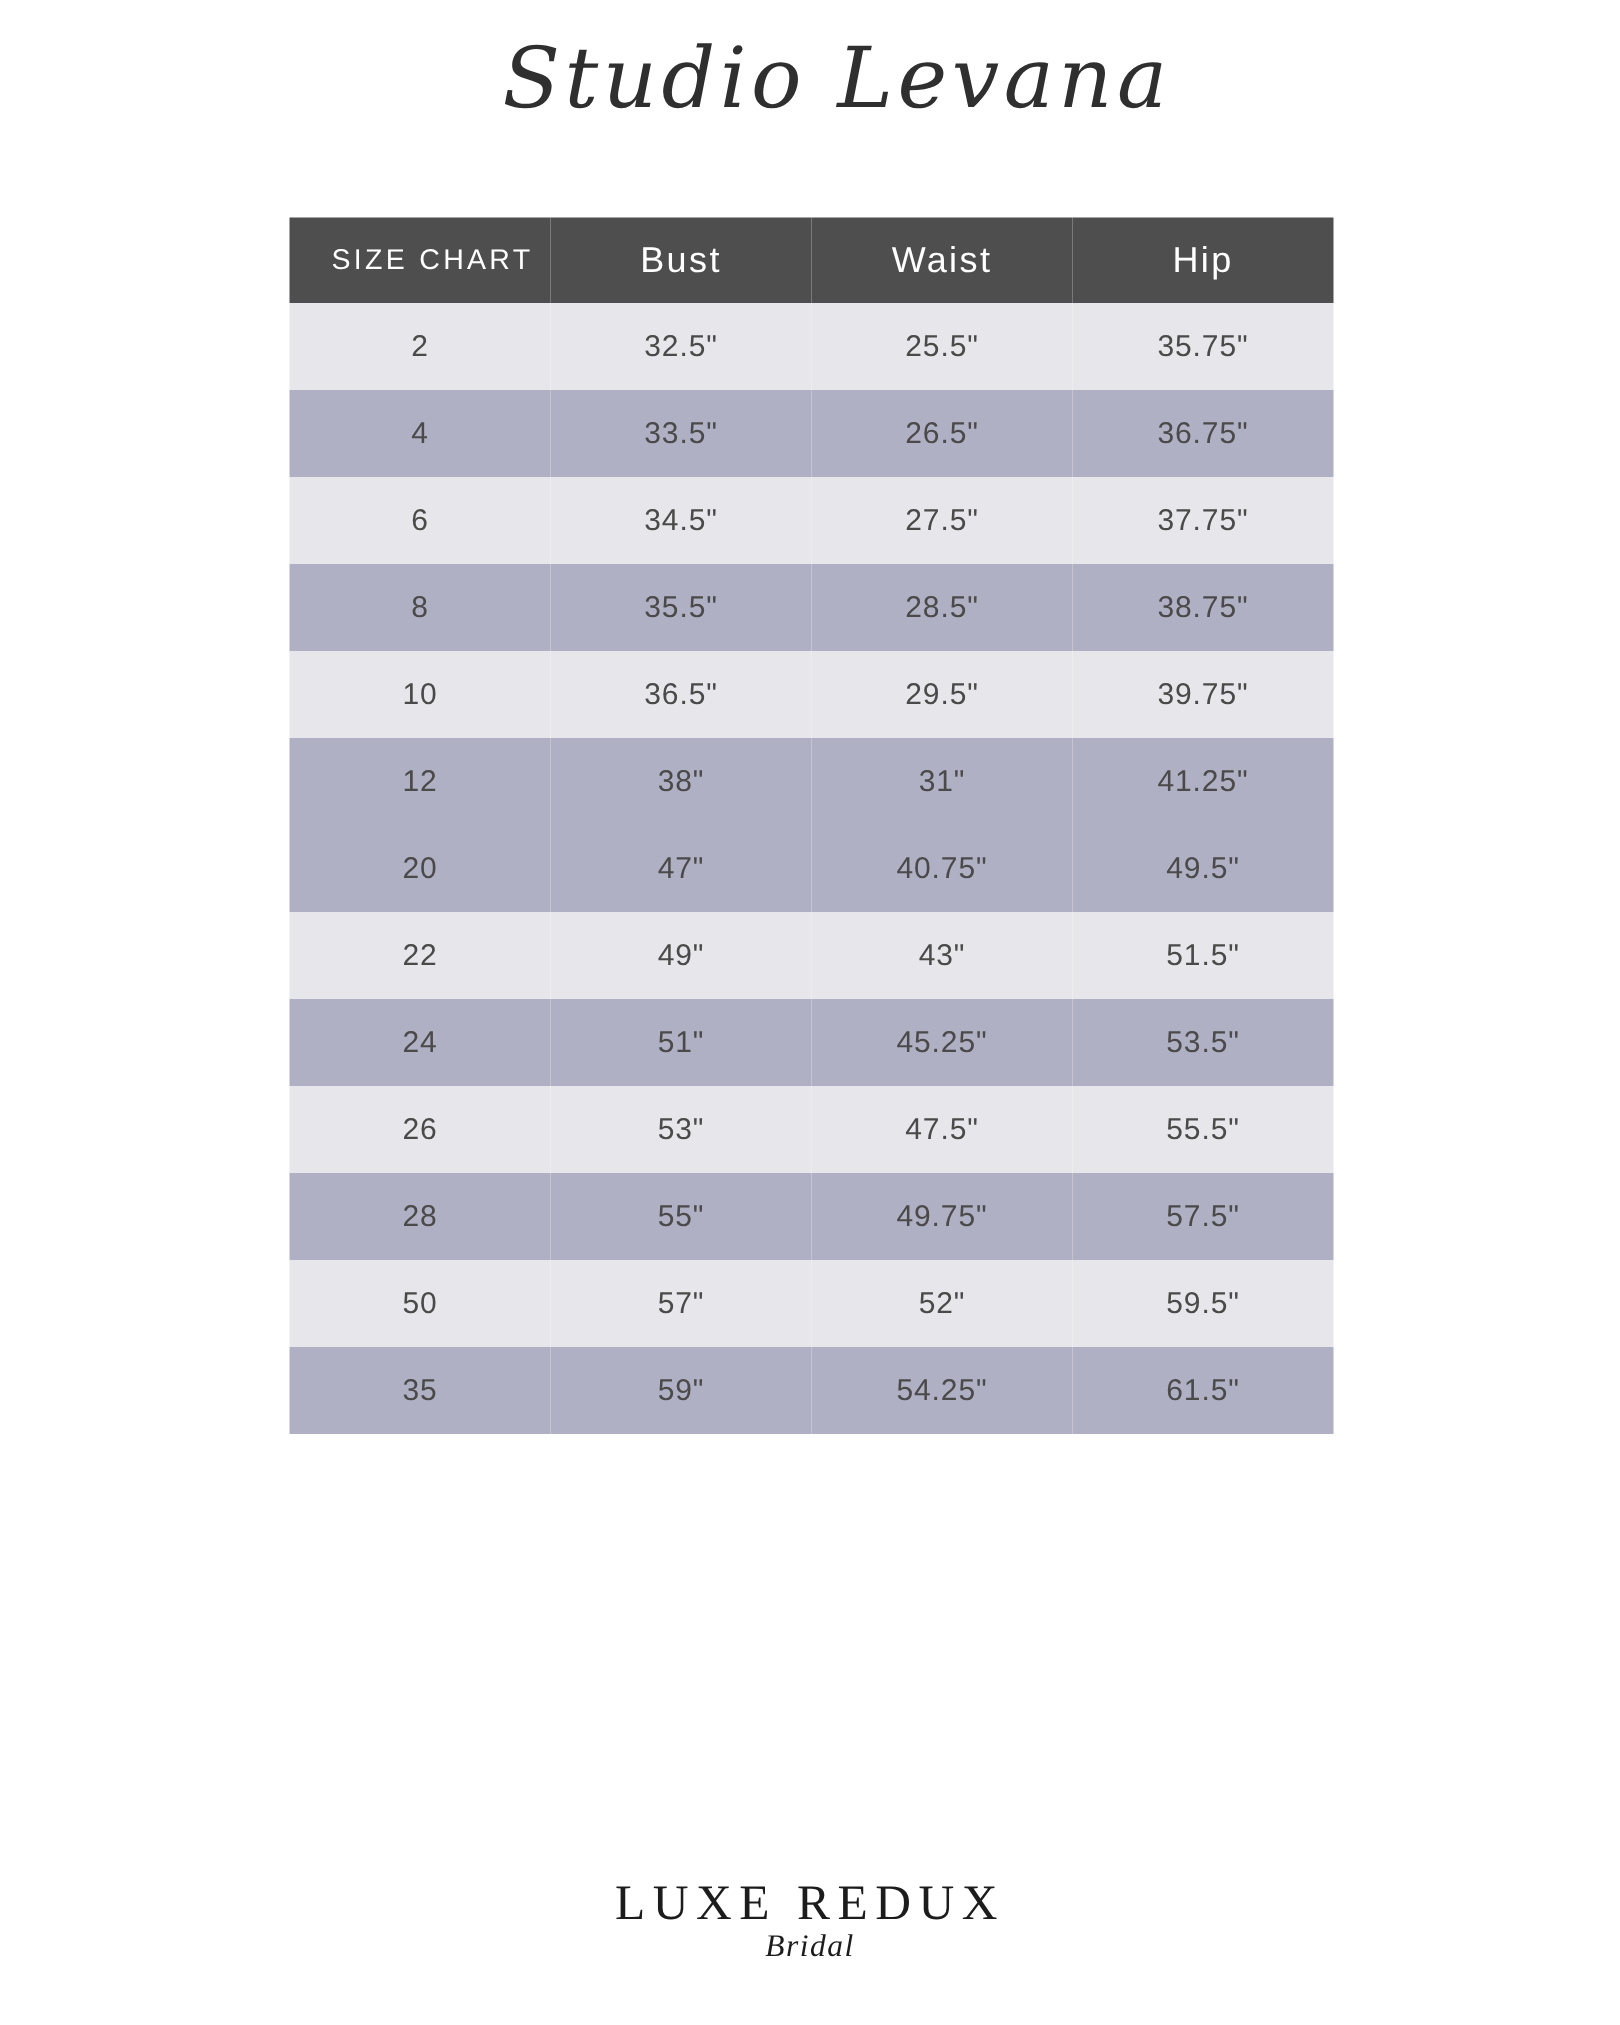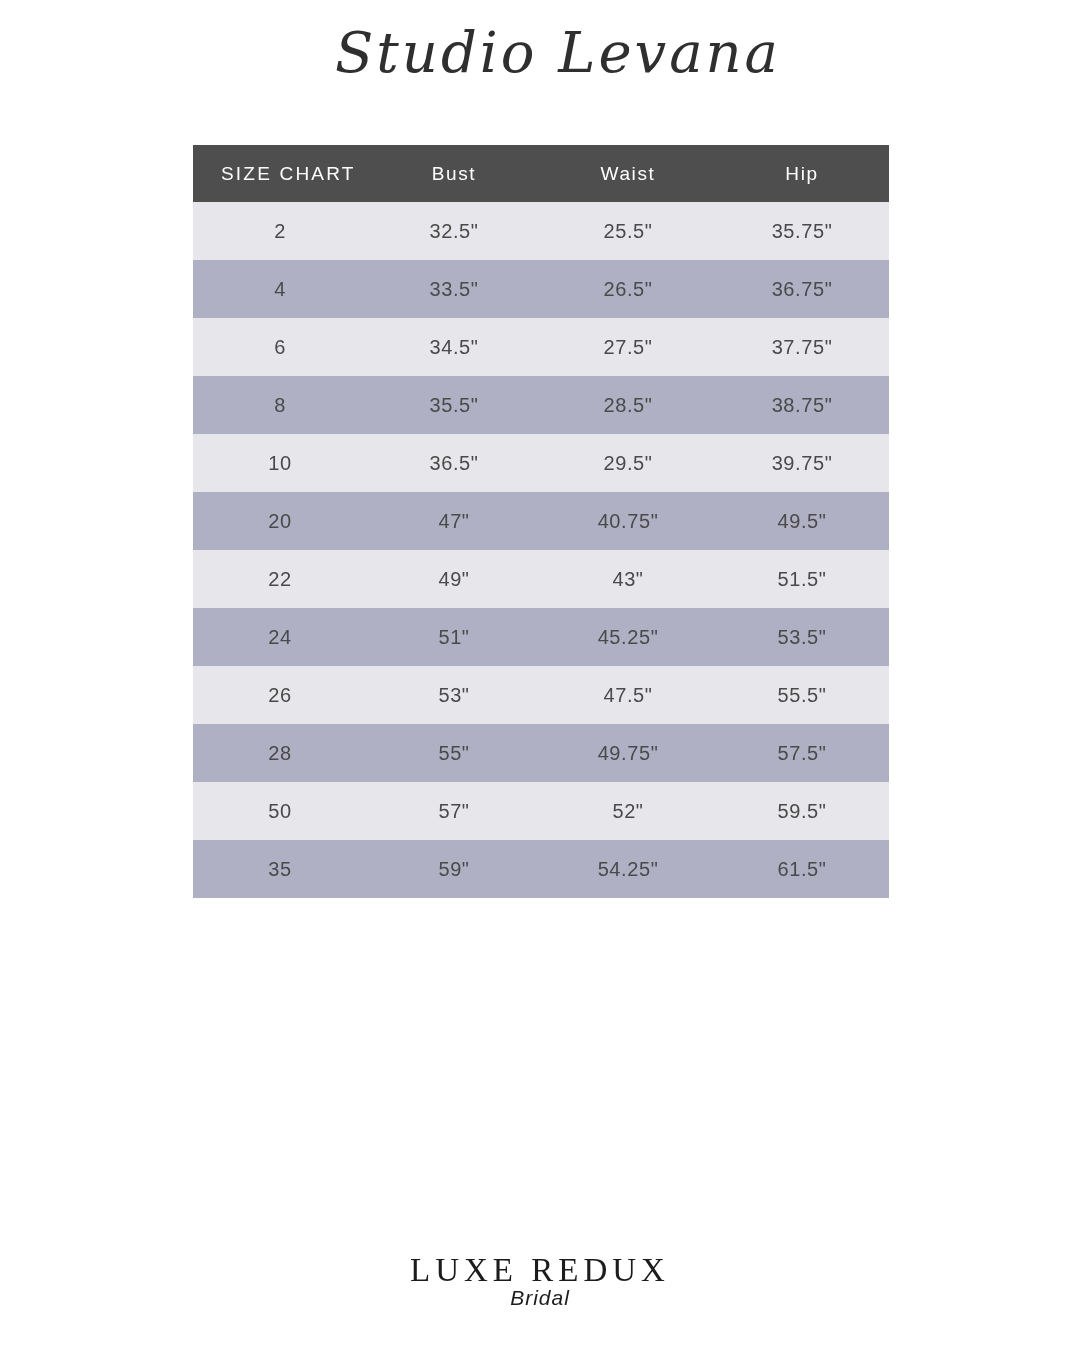--- a/index.html
+++ b/index.html
@@ -46,21 +46,21 @@
   }
   table.size-chart col.c0 { width: 174px; }
   table.size-chart col.c1 { width: 174px; }
   table.size-chart col.c2 { width: 174px; }
   table.size-chart col.c3 { width: 174px; }
 
   table.size-chart thead th {
     background: #4e4e4e;
     color: #ffffff;
     font-weight: 400;
-    font-size: 19px;
+    font-size: 24px;
     letter-spacing: 1.6px;
     height: 57px;
     vertical-align: middle;
     text-align: center;
   }
   table.size-chart thead th.first {
     text-align: left;
     padding-left: 28px;
     letter-spacing: 2.2px;
     font-size: 19px;
@@ -88,21 +88,21 @@
   }
   .footer .luxe {
     font-family: "Liberation Serif", serif;
     font-size: 33px;
     letter-spacing: 5px;
     color: #1c1c1c;
     font-weight: 400;
     line-height: 1.05;
   }
   .footer .bridal {
-    font-family: Liberation Sans, sans-serif;
+    font-family: Liberation Serif, serif;
     font-style: italic;
     font-size: 21px;
     color: #1c1c1c;
     letter-spacing: 1px;
     margin-top: -2px;
   }
 </style>
 </head>
 <body>
 
@@ -151,20 +151,26 @@
             <td>28.5"</td>
             <td>38.75"</td>
           </tr>
           <tr class="light">
             <td>10</td>
             <td>36.5"</td>
             <td>29.5"</td>
             <td>39.75"</td>
           </tr>
           <tr class="dark">
+            <td>12</td>
+            <td>38"</td>
+            <td>31"</td>
+            <td>41.25"</td>
+          </tr>
+          <tr class="dark">
             <td>20</td>
             <td>47"</td>
             <td>40.75"</td>
             <td>49.5"</td>
           </tr>
           <tr class="light">
             <td>22</td>
             <td>49"</td>
             <td>43"</td>
             <td>51.5"</td>

